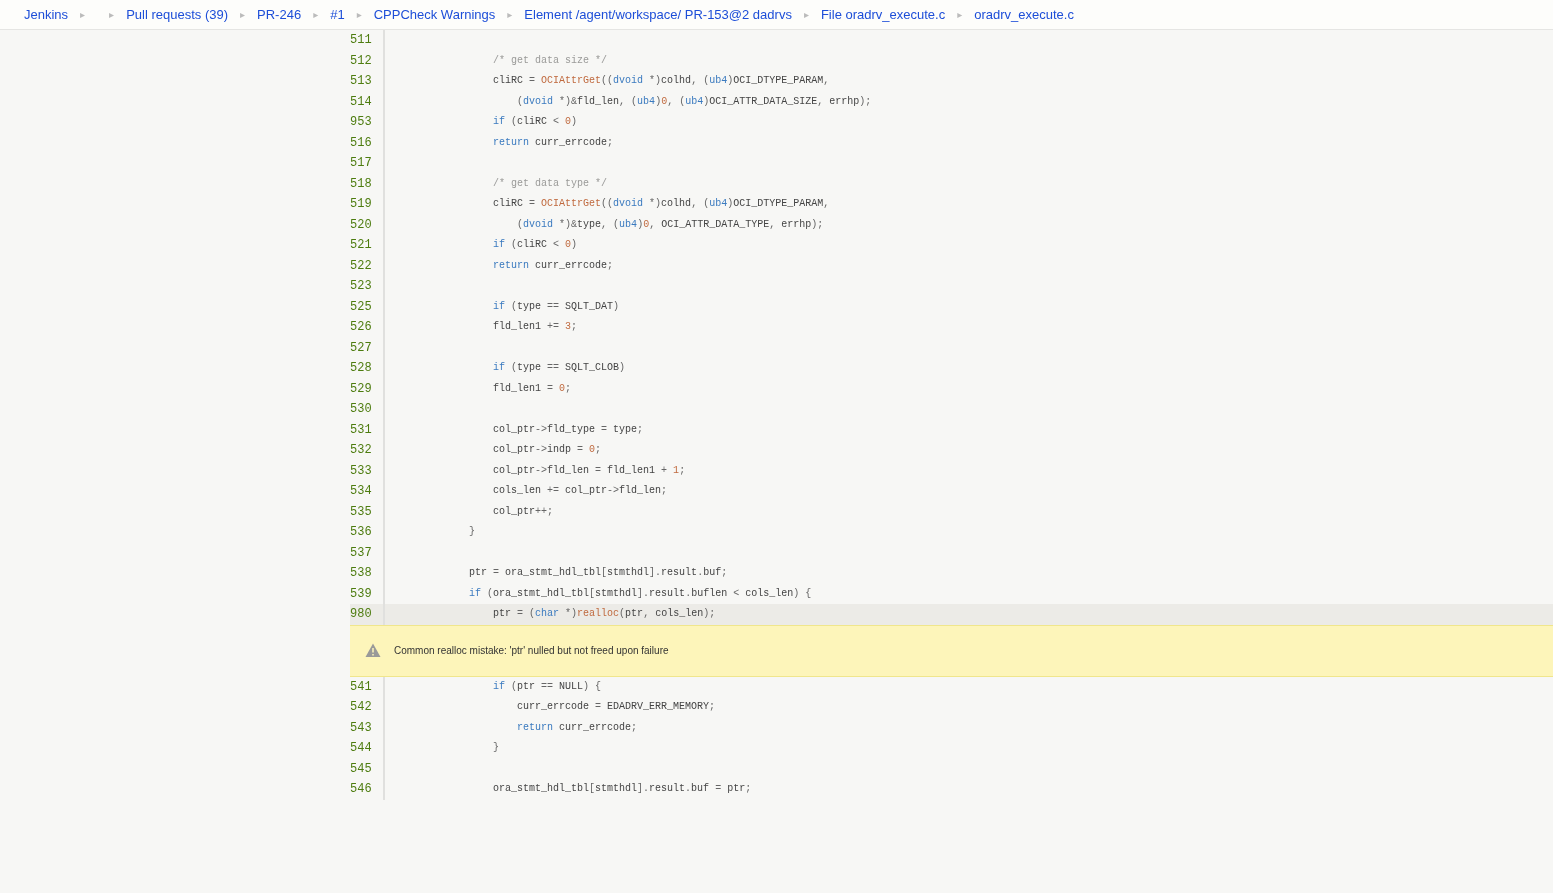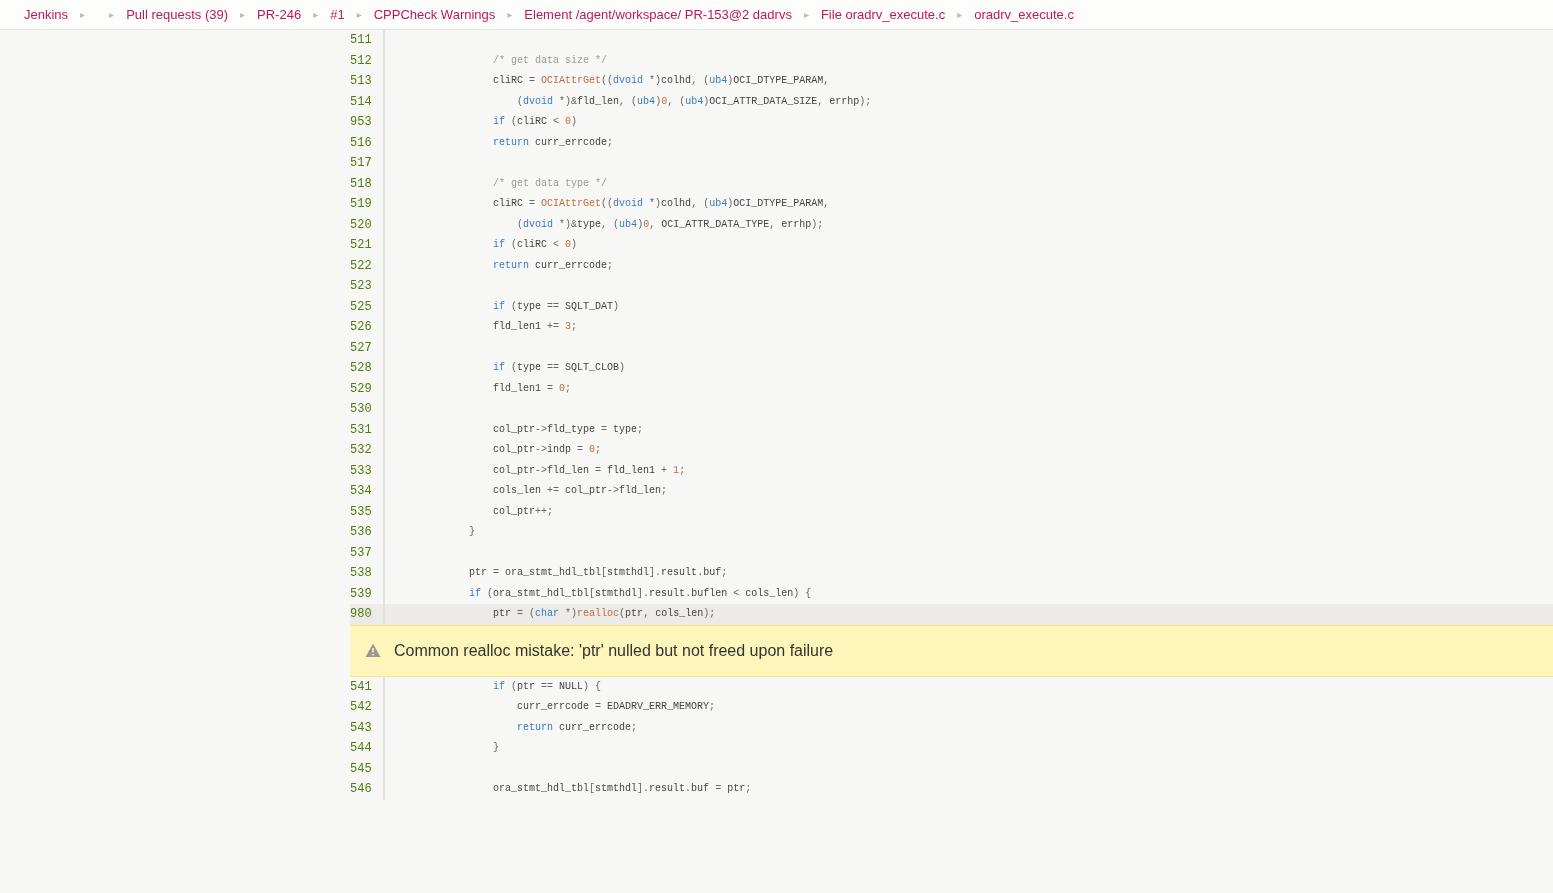--- a/index.html
+++ b/index.html
@@ -18,21 +18,21 @@
   height: 30px;
   padding: 0 20px;
   background: #fdfdfb;
   border-bottom: 1px solid #e5e5e3;
   color: #777;
   font-size: 13px;
   white-space: nowrap;
   overflow: hidden;
 }
 .breadcrumb .crumb {
-  color: #be185d;
+  color: #1d4ed8;
   cursor: pointer;
   padding: 0 4px;
 }
 .breadcrumb .sep {
   color: #bbb;
   margin: 0 8px;
   font-size: 10px;
 }
 .main {
   display: flex;
@@ -103,21 +103,21 @@
 }
 .warning-icon {
   width: 18px;
   height: 18px;
   fill: #888;
   flex-shrink: 0;
 }
 .warning-text {
   color: #333;
   font-family: -apple-system, BlinkMacSystemFont, "Segoe UI", Helvetica, Arial, sans-serif;
-  font-size: 16px;
+  font-size: 10px;
 }
 </style>
 </head>
 <body>
 
 <div class="breadcrumb">
     <span class="crumb">Jenkins</span>
     <span class="sep">▸</span>
     <span class="crumb"></span>
     <span class="sep">▸</span>

